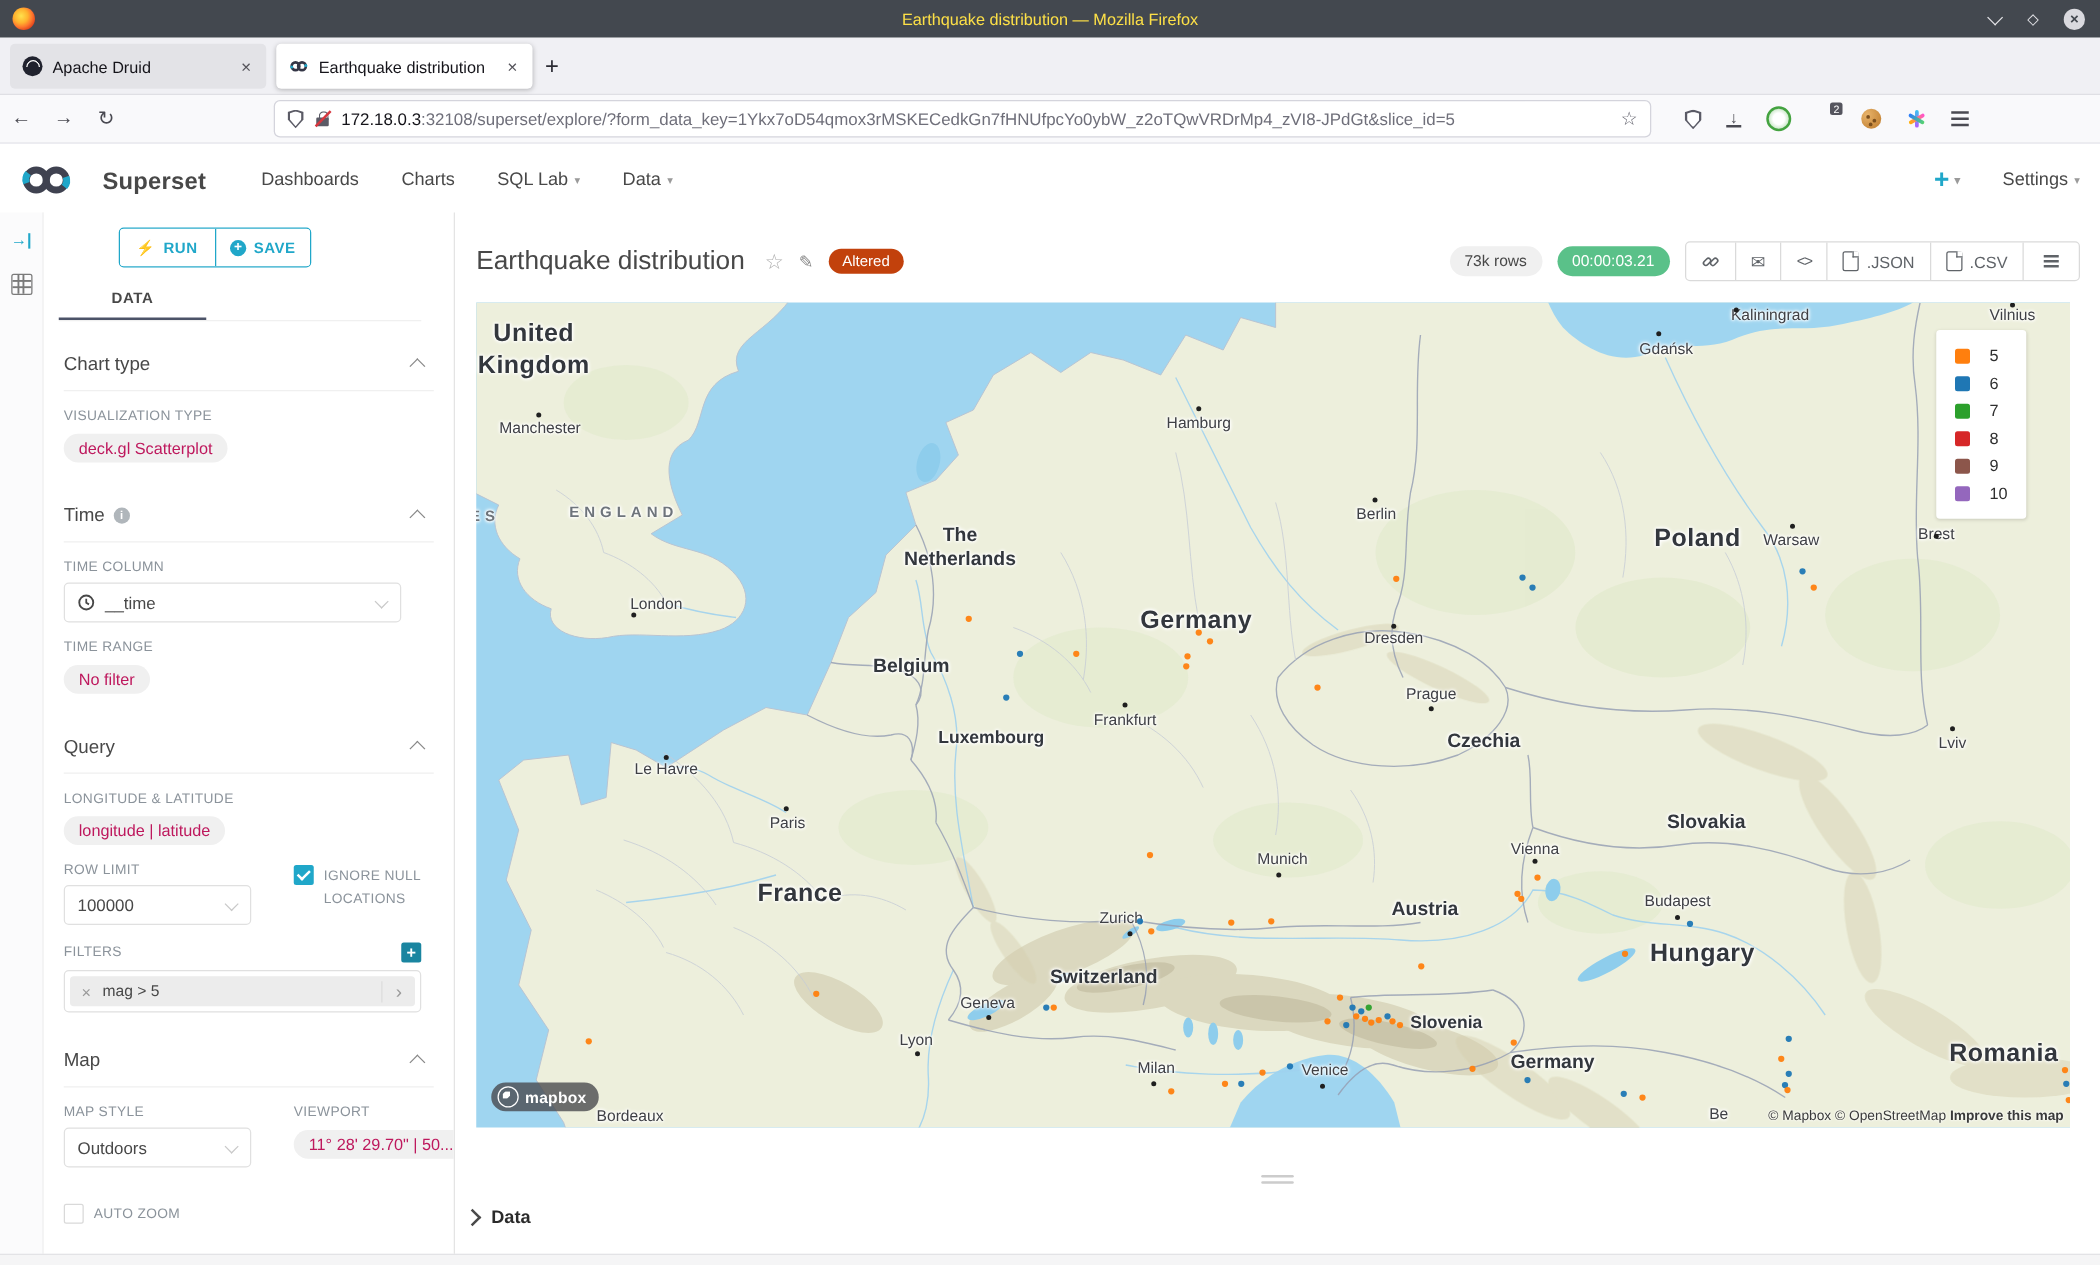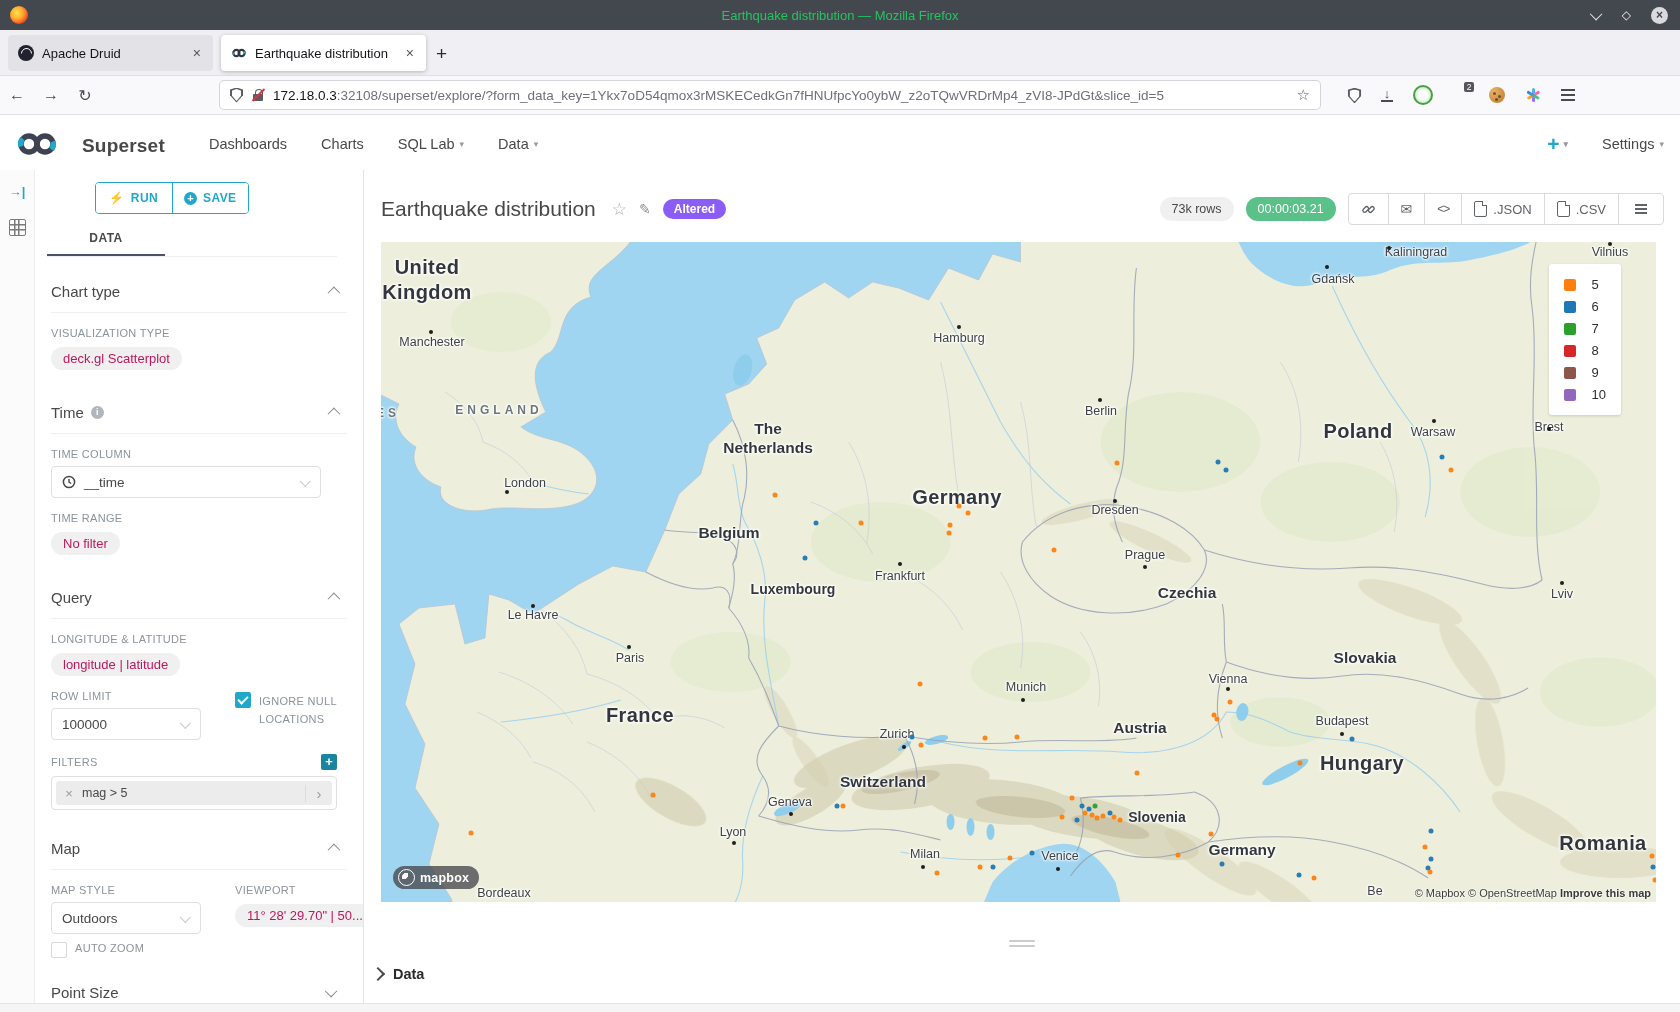--- a/index.html
+++ b/index.html
@@ -2,21 +2,21 @@
 <html><head>
 <meta charset="utf-8">
 <style>
   html,body{margin:0;padding:0;background:#e9e9ec;font-family:"Liberation Sans",sans-serif;}
   .window{position:relative;width:1680px;height:1012px;overflow:hidden;background:#fff;}
 
   
   .titlebar{position:relative;height:30px;background:#43484f;color:#fbfbfe;display:flex;align-items:center;}
   .ff-logo{position:absolute;left:10px;top:6px;width:18px;height:18px;border-radius:50%;
     background:radial-gradient(circle at 38% 38%, #ffe14d 0%, #ffb32e 35%, #ff7a2e 55%, #e2451d 75%, #90186a 100%);}
-  .win-title{position:absolute;left:0;right:0;text-align:center;font-size:13px;color:#22c55e;}
+  .win-title{position:absolute;left:0;right:0;text-align:center;font-size:13px;color:#fde047;}
   .win-controls{position:absolute;right:12px;top:0;height:30px;display:flex;align-items:center;gap:20px;}
   .chev-down{width:8px;height:8px;border-left:1.6px solid #e8e8ec;border-bottom:1.6px solid #e8e8ec;transform:rotate(-45deg) translateY(-2px);}
   .win-diamond{color:#e8e8ec;font-size:12px;line-height:1;}
   .win-close{width:17px;height:17px;border-radius:50%;background:#d9d9de;color:#43484f;font-size:12px;line-height:17px;text-align:center;font-weight:bold;}
 
   .tabbar{height:45px;background:#f0f0f4;display:flex;align-items:flex-end;border-bottom:1px solid #dfdfe4;}
   .tab{display:flex;align-items:center;gap:8px;height:36px;margin:0 0 4px 8px;padding:0 10px;border-radius:4px;font-size:13px;color:#15141a;min-width:185px;max-width:210px;}
   .tab.inactive{background:rgba(0,0,0,.05);}
   .tab.active{background:#fff;box-shadow:0 1px 4px rgba(0,0,0,.25);}
   .tab .tab-label{flex:1;white-space:nowrap;overflow:hidden;text-overflow:ellipsis;}
@@ -110,21 +110,21 @@
   .filter-text{flex:1;font-size:12.5px;color:#484848;}
   .filter-go{width:26px;text-align:center;color:#9a9a9a;font-size:15px;border-left:1px solid #dcdcdc;}
   .info-dot{width:13px;height:13px;border-radius:50%;background:#b0b6bb;color:#fff;font-size:9px;font-weight:bold;text-align:center;line-height:13px;font-style:normal;}
   .clock-svg{flex:0 0 14px;}
 
   .main{flex:1;min-width:0;position:relative;background:#fff;}
   .chart-header{height:66px;display:flex;align-items:center;padding:6px 16px 0 17px;}
   .chart-title{font-size:21px;color:#484848;font-weight:500;}
   .hdr-star{margin-left:16px;color:#aeaeae;font-size:17px;}
   .hdr-edit{margin-left:12px;color:#8a8a8a;font-size:14px;}
-  .badge-altered{margin-left:12px;background:#8b5cf6;color:#fff;font-size:12px;font-weight:bold;border-radius:12px;padding:3px 11px;}
+  .badge-altered{margin-left:12px;background:#c2410c;color:#fff;font-size:12px;font-weight:normal;border-radius:12px;padding:3px 11px;}
   .hdr-right{margin-left:auto;display:flex;align-items:center;gap:12px;}
   .pill-rows{background:#f0f0f0;color:#484848;font-size:12.5px;border-radius:14px;padding:5px 12px;}
   .pill-timer{background:#5ac189;color:#fff;font-size:12.5px;border-radius:14px;padding:5px 12px;}
   .export-group{display:flex;align-items:center;border:1px solid #dadada;border-radius:4px;height:30px;}
   .exp-cell{display:flex;align-items:center;gap:6px;padding:0 12px;height:100%;border-left:1px solid #dadada;color:#5f6368;font-size:13px;}
   .exp-cell:first-child{border-left:none;}
   .code-glyph{font-size:12px;letter-spacing:-1px;color:#5f6368;}
   .env-glyph{font-size:14px;color:#5f6368;}
   .file-ic{width:11px;height:14px;border:1.4px solid #5f6368;border-radius:2px;position:relative;}
   .file-ic::after{content:"";position:absolute;right:-1px;top:-1px;width:4px;height:4px;background:#fff;border-left:1.4px solid #5f6368;border-bottom:1.4px solid #5f6368;}
@@ -365,21 +365,21 @@
           <div class="select">
             <span>Outdoors</span>
             <span class="sel-caret"></span>
           </div>
         </div>
         <div class="col-r">
           <div class="ctl-label">VIEWPORT</div>
           <span class="pill">11° 28' 29.70" | 50...</span>
         </div>
       </div>
-      <div class="checkbox-row" style="margin-top:6px;align-items:flex-end">
+      <div class="checkbox-row" style="margin-top:29px;align-items:flex-start">
         <span class="cb empty"></span>
         <span class="cb-label" style="padding-top:0">AUTO ZOOM</span>
       </div>
 
       <div class="section-head" style="padding-top:26px">
         <span class="section-title">Point Size</span>
         <span class="chev down"></span>
       </div>
     </div>
 

